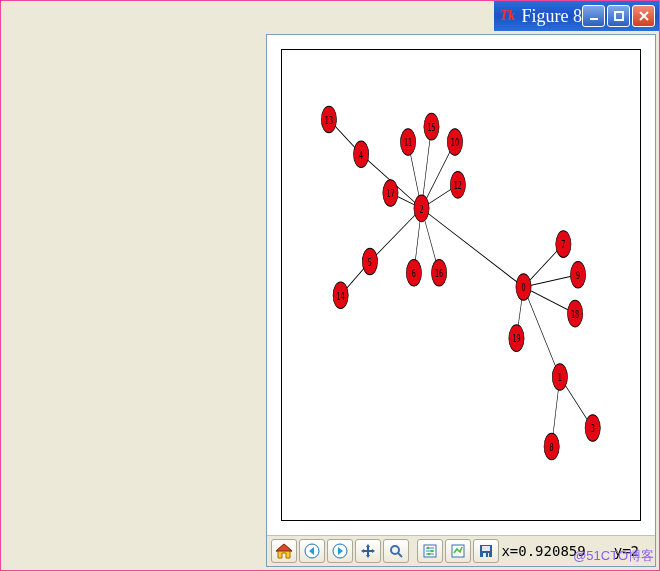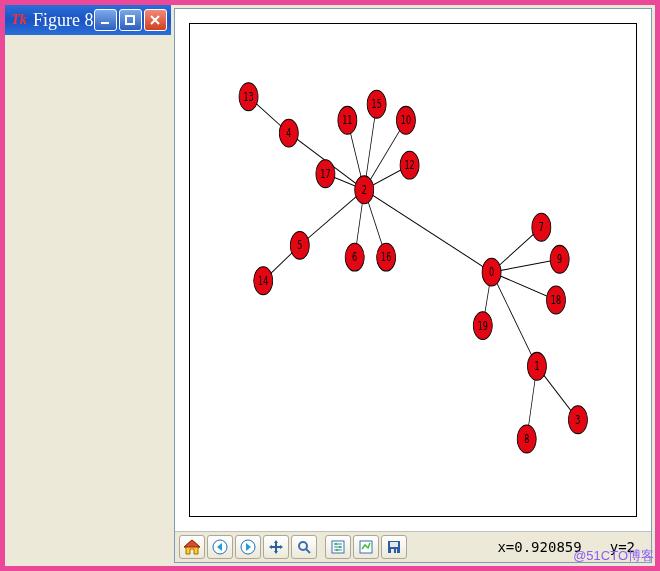--- a/index.html
+++ b/index.html
@@ -7,23 +7,24 @@
     padding: 0;
     background: #ffffff;
     font-family: "Tahoma", "Arial", sans-serif;
     font-size: 12px;
   }
   .window {
     width: 660px;
     height: 571px;
     box-sizing: border-box;
     display: flex;
-    flex-direction: row;
+    flex-direction: column;
     background: #ece9d8;
-    border: 5px solid #ec4899;
+    border: 1px solid #ec4899;
+    align-items: flex-end;
   }
   
   .titlebar {
     height: 30px;
     background: linear-gradient(to bottom, #2a6fd6 0%, #1b55c6 45%, #1b55c6 55%, #2a6fd6 100%);
     display: flex;
     align-items: center;
     padding: 0 4px 0 6px;
     color: #ffffff;
     font-family: "SimSun", "Tahoma", serif;

